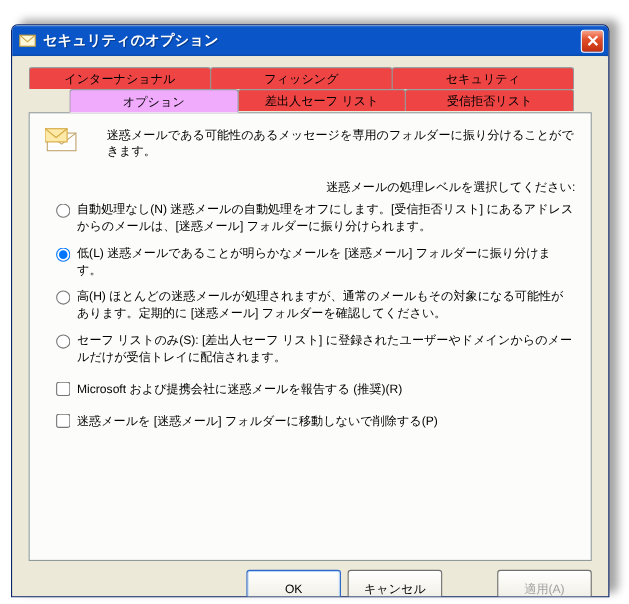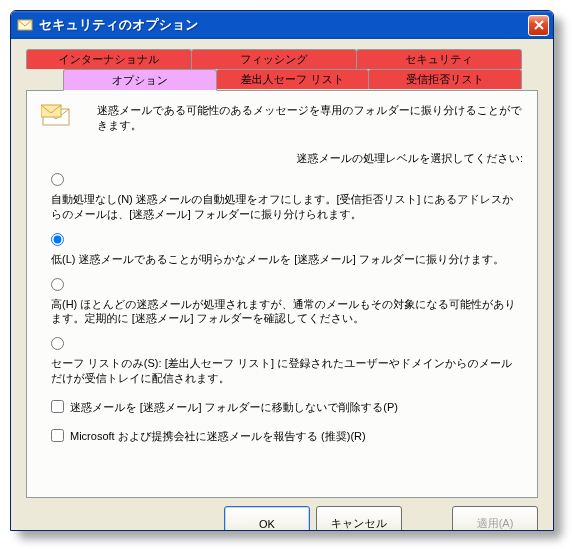--- a/index.html
+++ b/index.html
@@ -1,34 +1,34 @@
 <!DOCTYPE html>
 <html><head>
 <meta charset="utf-8">
 <style>
   * { box-sizing: border-box; font-family: "MS UI Gothic", "Meiryo", sans-serif; }
   body { margin: 0; background: #fff; }
   .shadow { position: absolute; left: 18px; top: 18px; width: 544px; height: 521px; background: rgba(0,0,0,0.35); filter: blur(4px); border-radius: 6px; }
-  .window { position: absolute; left: 10px; top: 10px; width: 544px; height: 521px; background: #ece9d8; border: 1px solid #0a246a; border-radius: 6px 6px 0 0; overflow: hidden; }
+  .window { position: absolute; left: 10px; top: 22px; width: 544px; height: 521px; background: #ece9d8; border: 1px solid #0a246a; border-radius: 6px 6px 0 0; overflow: hidden; }
   .titlebar { height: 28px; background: linear-gradient(to bottom, #3b78d8 0%, #0a56c9 8%, #0a56c9 92%, #064aa8 100%); display: flex; align-items: center; padding: 0 4px 0 6px; color: #fff; font-size: 13px; }
   .titlebar .ticon { width: 16px; height: 16px; margin-right: 6px; display: inline-block; }
   .titlebar .title { flex: 1; font-weight: bold; text-shadow: 1px 1px 0 rgba(0,0,0,0.3); }
   .closebtn { width: 21px; height: 21px; background: linear-gradient(to bottom, #f9a48a, #e24f2b 40%, #c32f0f); border: 1px solid #fff; border-radius: 3px; display: flex; align-items: center; justify-content: center; color: #fff; font-weight: bold; font-size: 12px; cursor: pointer; }
   .client { position: absolute; left: 3px; right: 3px; top: 28px; bottom: 3px; background: #ece9d8; padding: 10px 12px 8px 12px; }
   .tabs-row { display: flex; }
   .tab { flex: 1; height: 20px; border: 1px solid #919b9c; border-bottom: none; background: #ef4444; font-size: 11px; display: flex; align-items: center; justify-content: center; cursor: pointer; margin-right: -1px; border-radius: 3px 3px 0 0; }
   .tab:last-child { margin-right: 16px; }
   .tab.active { background: #f0abfc; position: relative; z-index: 2; margin-left: 37px; }
   .tabpanel { border: 1px solid #919b9c; background: #fcfcfa; padding: 12px 14px 14px 14px; min-height: 408px; position: relative; }
   .tabs-row.row2 .tab.active { border-bottom: 1px solid #fcfcfa; margin-bottom: -1px; height: 22px; }
   .intro { display: flex; align-items: flex-start; gap: 24px; font-size: 11px; color: #000; margin-bottom: 18px; }
   .mailicon { width: 32px; height: 26px; flex: 0 0 32px; }
   .label { font-size: 11px; margin-bottom: 6px; text-align: right; }
   .radiogroup { margin-left: 10px; }
-  .radioitem { display: flex; align-items: flex-start; gap: 6px; font-size: 11px; margin-bottom: 10px; line-height: 1.35; flex-direction: column; }
+  .radioitem { display: flex; align-items: flex-start; gap: 6px; font-size: 11px; margin-bottom: 10px; line-height: 1.35; }
   .radioitem input[type=radio] { margin: 1px 0 0 0; width: 13px; height: 13px; flex: 0 0 13px; }
   .radioitem .txt { flex: 1; }
   .checkitem { display: flex; align-items: flex-start; gap: 6px; font-size: 11px; margin: 14px 0 0 10px; line-height: 1.35; }
   .checkitem input[type=checkbox] { margin: 0; width: 13px; height: 13px; flex: 0 0 13px; }
   .btnrow { display: flex; justify-content: flex-end; gap: 6px; margin-top: 8px; }
   .btn { min-width: 86px; height: 35px; border: 1px solid #707070; background: linear-gradient(to bottom, #fff, #eceade); font-size: 11px; border-radius: 3px; cursor: pointer; padding: 0 10px; }
   .btn.default { border: 1px solid #3169c6; box-shadow: 0 0 0 1px #b8d6fb inset; }
   .btn:disabled { color: #a0a0a0; cursor: default; margin-left: 44px; }
 </style>
 </head>
@@ -104,25 +104,25 @@
           <span class="txt">高(H) ほとんどの迷惑メールが処理されますが、通常のメールもその対象になる可能性があります。定期的に [迷惑メール] フォルダーを確認してください。</span>
         </label>
         <label class="radioitem">
           <input type="radio" name="level" style="">
           <span class="txt">セーフ リストのみ(S): [差出人セーフ リスト] に登録されたユーザーやドメインからのメールだけが受信トレイに配信されます。</span>
         </label>
       </div>
 
       <label class="checkitem">
         <input type="checkbox" style="">
-        <span>迷惑メールを [迷惑メール] フォルダーに移動しないで削除する(P)</span>
+        <span>Microsoft および提携会社に迷惑メールを報告する (推奨)(R)</span>
       </label>
       <label class="checkitem">
         <input type="checkbox" style="">
-        <span>Microsoft および提携会社に迷惑メールを報告する (推奨)(R)</span>
+        <span>迷惑メールを [迷惑メール] フォルダーに移動しないで削除する(P)</span>
       </label>
     </div>
 
     <div class="btnrow">
       <button class="btn default"><span>OK</span></button>
       <button class="btn"><span>キャンセル</span></button>
       <button class="btn" disabled=""><span>適用(A)</span></button>
     </div>
 
   </div>

